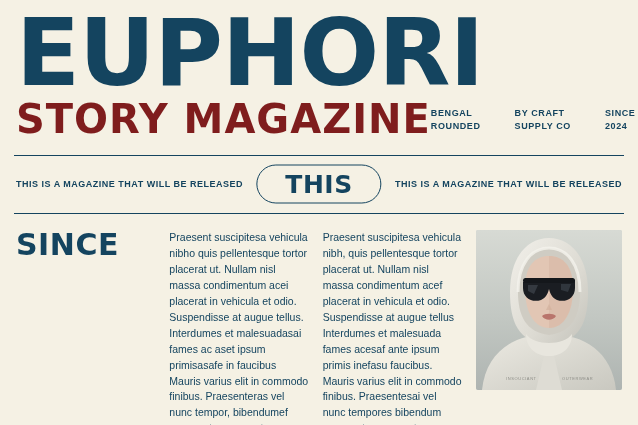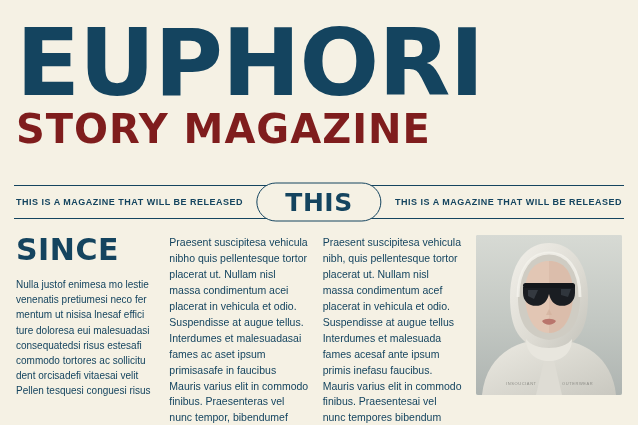--- a/index.html
+++ b/index.html
@@ -18,21 +18,21 @@
     width: 638px;
     height: 425px;
     background: #f5f1e4;
     position: relative;
     box-sizing: border-box;
     padding: 0 14px;
   }
 
   
   .masthead {
-    padding-top: 24px;
+    padding-top: 14px;
   }
   .title-main {
     font-family: "DejaVu Sans", sans-serif;
     font-weight: bold;
     font-size: 92px;
     line-height: 0.88;
     letter-spacing: -1px;
     color: #14445f;
     white-space: nowrap;
     overflow: hidden;
@@ -67,22 +67,22 @@
     letter-spacing: 0.6px;
     line-height: 1.45;
     color: #14445f;
     text-transform: uppercase;
     white-space: nowrap;
   }
 
   
   .newsbar {
     position: relative;
-    margin-top: 36px;
-    height: 34px;
+    margin-top: 16px;
+    height: 59px;
   }
   .rule {
     position: absolute;
     left: 0;
     right: 0;
     height: 0;
     border-top: 1.6px solid #14445f;
   }
   .rule.top { top: 0; }
   .rule.bottom { bottom: 0; }
@@ -162,38 +162,51 @@
 </style>
 </head>
 <body>
 
 <div class="page">
 
   <div class="masthead">
     <div class="title-main">EUPHORI</div>
     <div class="subtitle-row">
       <div class="title-sub">STORY MAGAZINE</div>
+      <div class="meta-group">
+        <div class="meta-block">
+          <div>BENGAL</div>
+          <div>ROUNDED</div>
+        </div>
+        <div class="meta-block">
+          <div>BY CRAFT</div>
+          <div>SUPPLY CO</div>
+        </div>
+        <div class="meta-block">
+          <div>SINCE</div>
+          <div>2024</div>
+        </div>
+      </div>
     </div>
   </div>
 
   <div class="newsbar">
     <div class="rule top"></div>
     <div class="rule bottom"></div>
     <div class="newsbar-inner">
       <div class="ticker">THIS IS A MAGAZINE THAT WILL BE RELEASED</div>
       <div class="ticker">THIS IS A MAGAZINE THAT WILL BE RELEASED</div>
     </div>
     <div class="news-badge">THIS</div>
   </div>
 
   <div class="columns">
 
     <div class="col first">
       <div class="col-head">SINCE</div>
-      <p class="col-text">Nulla justof enimesa mo lestie venenatis pretiumesi neco fer mentum ut nisisa lnesaf effici ture doloresa eui malesuadasi consequatedsi risus estesafi commodo tortores ac sollicitu dent orcisadefi vitaesai velit Pellen tesquesi conguesi risus</p>
     </div>
 
     <div class="col">
       <p class="col-text">Praesent suscipitesa vehicula nibho quis pellentesque tortor placerat ut. Nullam nisl massa condimentum acei placerat in vehicula et odio. Suspendisse at augue tellus. Interdumes et malesuadasai fames ac aset ipsum primisasafe in faucibus Mauris varius elit in commodo finibus. Praesenteras vel nunc tempor, bibendumef massa ut consequatesa sapien. Aenean</p>
     </div>
 
     <div class="col">
       <p class="col-text">Praesent suscipitesa vehicula nibh, quis pellentesque tortor placerat ut. Nullam nisl massa condimentum acef placerat in vehicula et odio. Suspendisse at augue tellus Interdumes et malesuada fames acesaf ante ipsum primis inefasu faucibus. Mauris varius elit in commodo finibus. Praesentesai vel nunc tempores bibendum massa ut consequatesa sapien. Aenean</p>
     </div>
 

